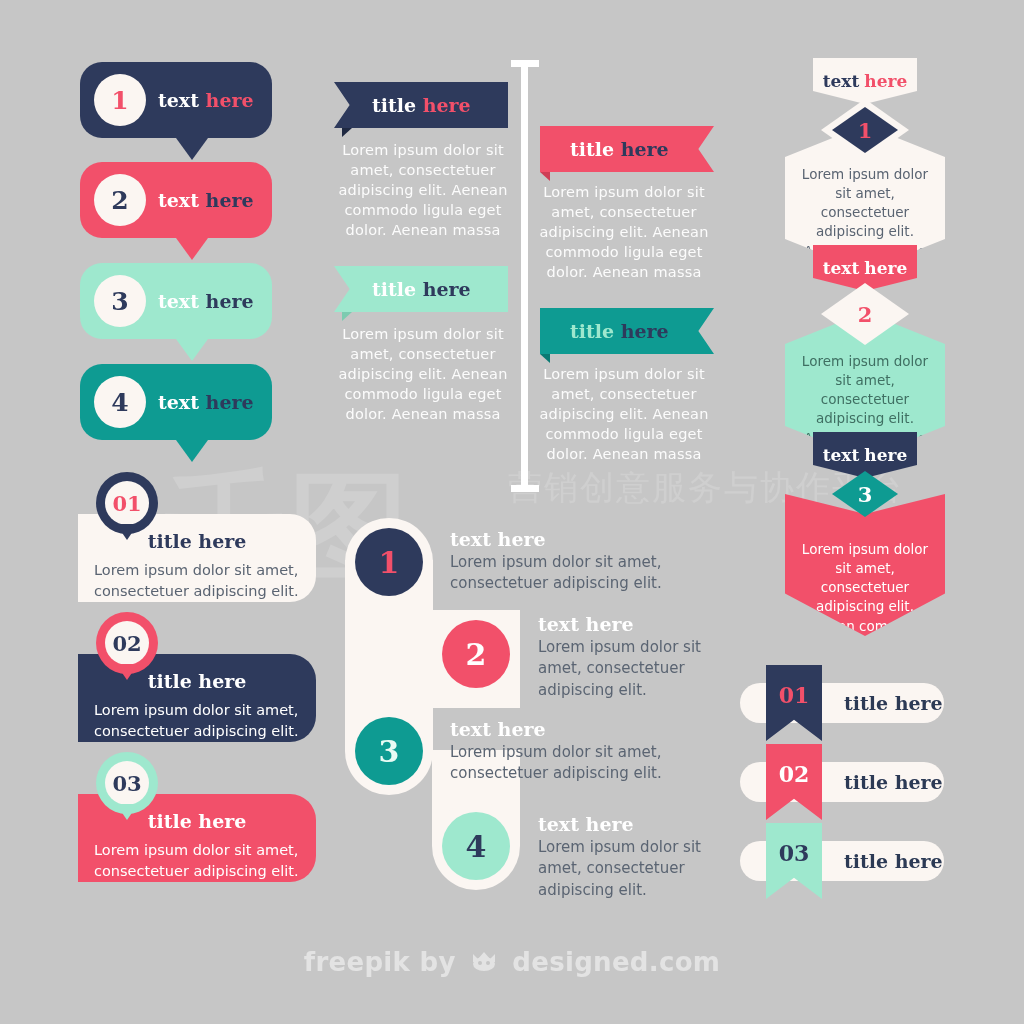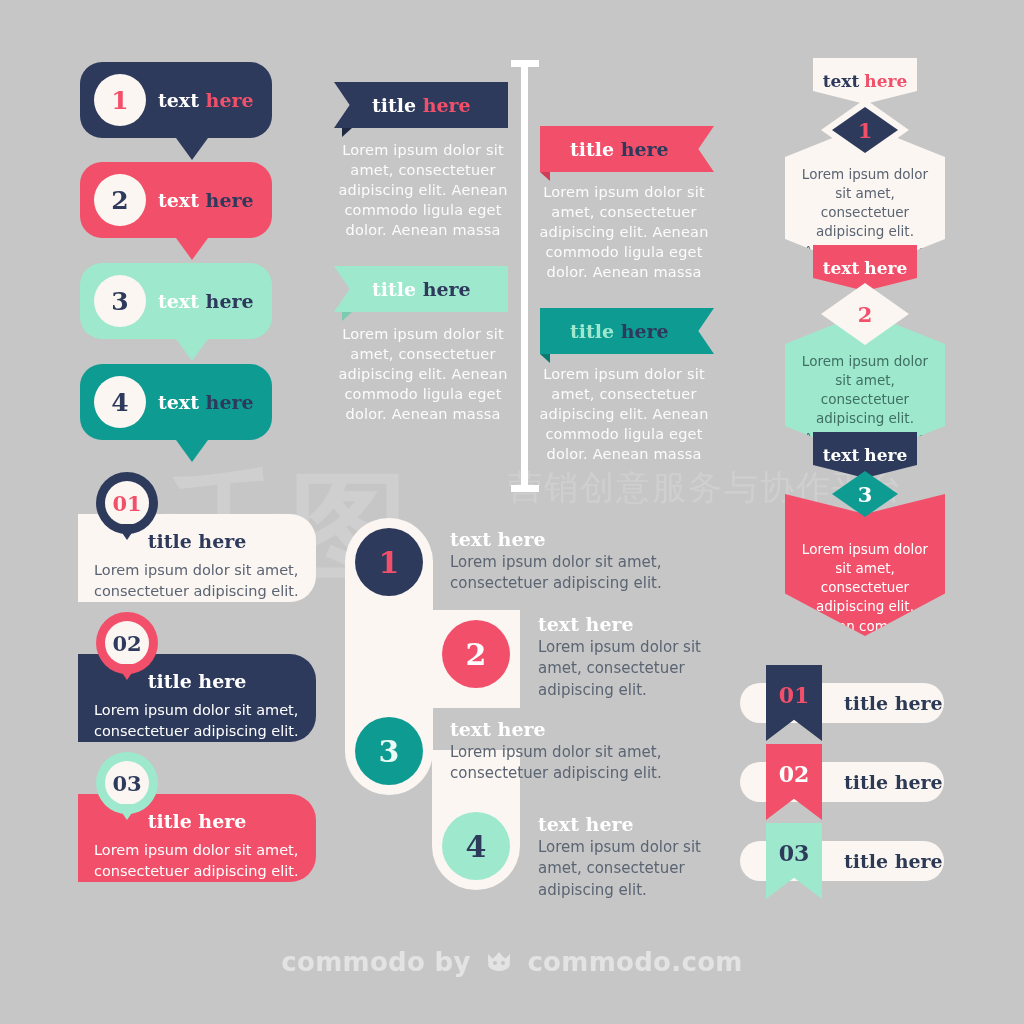--- a/index.html
+++ b/index.html
@@ -332,25 +332,25 @@
 
   <div class="bmrow" style="left:740px;top:841px;width:204px;">
     <div class="bmbar" style="width:204px;"></div>
     <div class="bmflag" style="left:26px;background:#9ee8ce;">
       <span style="color:#2e3a5c;">03</span>
     </div>
     <div class="bmtitle" style="left:104px;">title here</div>
   </div>
 
   <div class="footer">
-    <span>commodo by</span>
+    <span>freepik by</span>
     <span class="crown">
       <svg width="26" height="22" viewBox="0 0 26 22" aria-hidden="true">
         <ellipse cx="13" cy="14" rx="11" ry="7" fill="#e3e3e3"></ellipse>
         <path d="M2 12 L2 4 L7 9 L13 2 L19 9 L24 4 L24 12 Z" fill="#e3e3e3"></path>
         <circle cx="9" cy="13" r="2" fill="#c6c6c6"></circle>
         <circle cx="17" cy="13" r="2" fill="#c6c6c6"></circle>
       </svg>
     </span>
-    <span>commodo.com</span>
+    <span>designed.com</span>
   </div>
 
 </div>
 
 </body></html>

